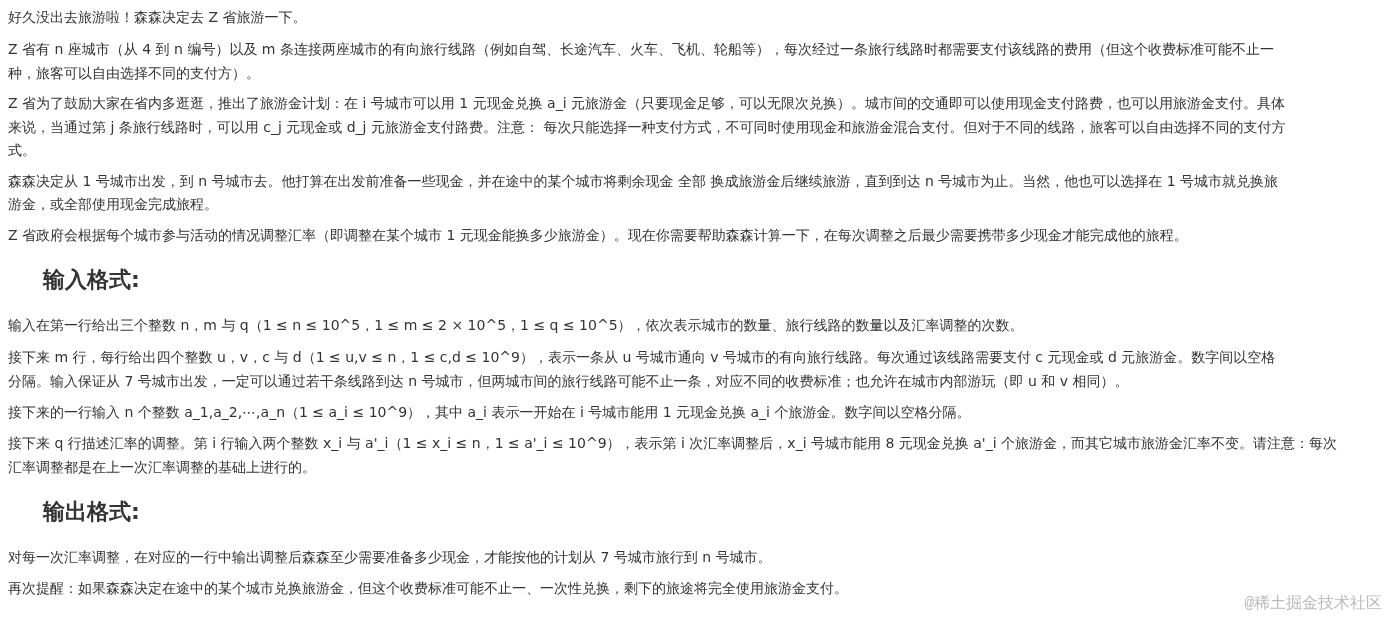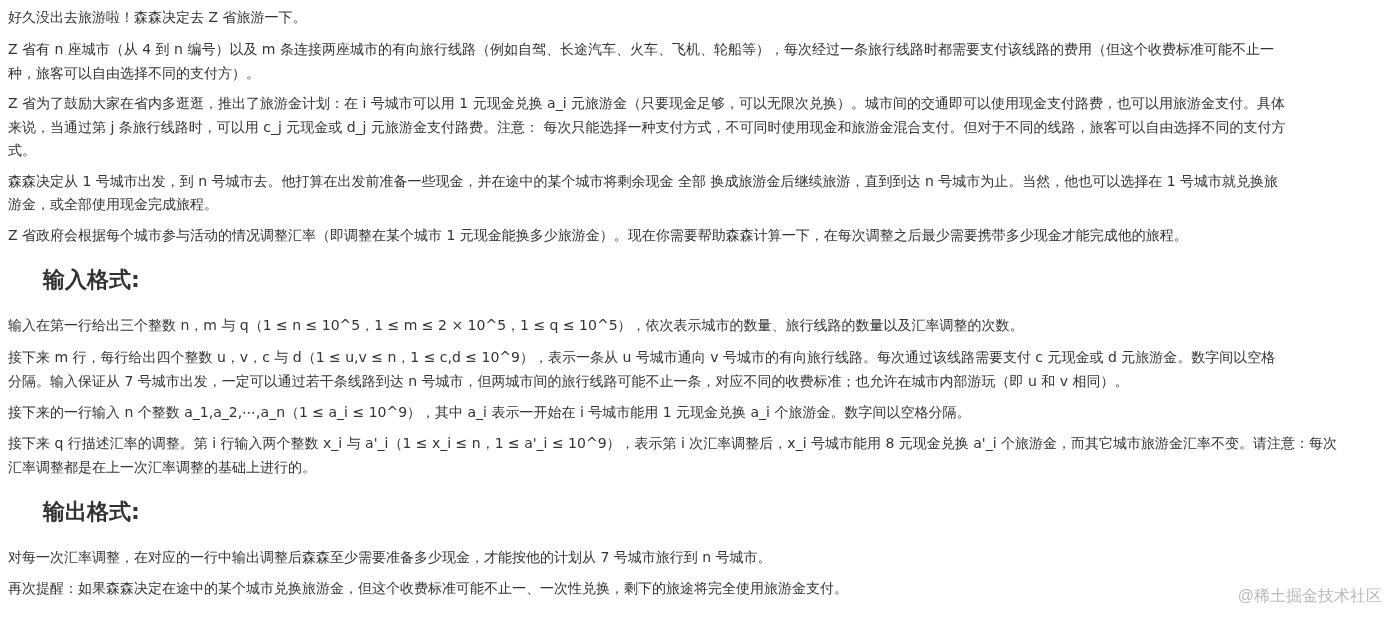--- a/index.html
+++ b/index.html
@@ -35,24 +35,24 @@
     left: 0;
     font-size: 22px;
     line-height: 30px;
     color: #333;
     font-weight: 700;
     margin-left: 35px;
   }
   .watermark {
     position: absolute;
     right: 6px;
-    bottom: 14px;
+    bottom: 7px;
     font-size: 16px;
     color: #b9b9b9;
-    font-family: Liberation Sans, sans-serif;
+    font-family: Liberation Mono, monospace;
   }
 </style>
 </head>
 <body>
 
 <div class="doc">
 
   <div class="p" style="top:6px">好久没出去旅游啦！森森决定去 Z 省旅游一下。</div>
 
   <div class="p" style="top:38px">Z 省有 n 座城市（从 4 到 n 编号）以及 m 条连接两座城市的有向旅行线路（例如自驾、长途汽车、火车、飞机、轮船等），每次经过一条旅行线路时都需要支付该线路的费用（但这个收费标准可能不止一</div>

